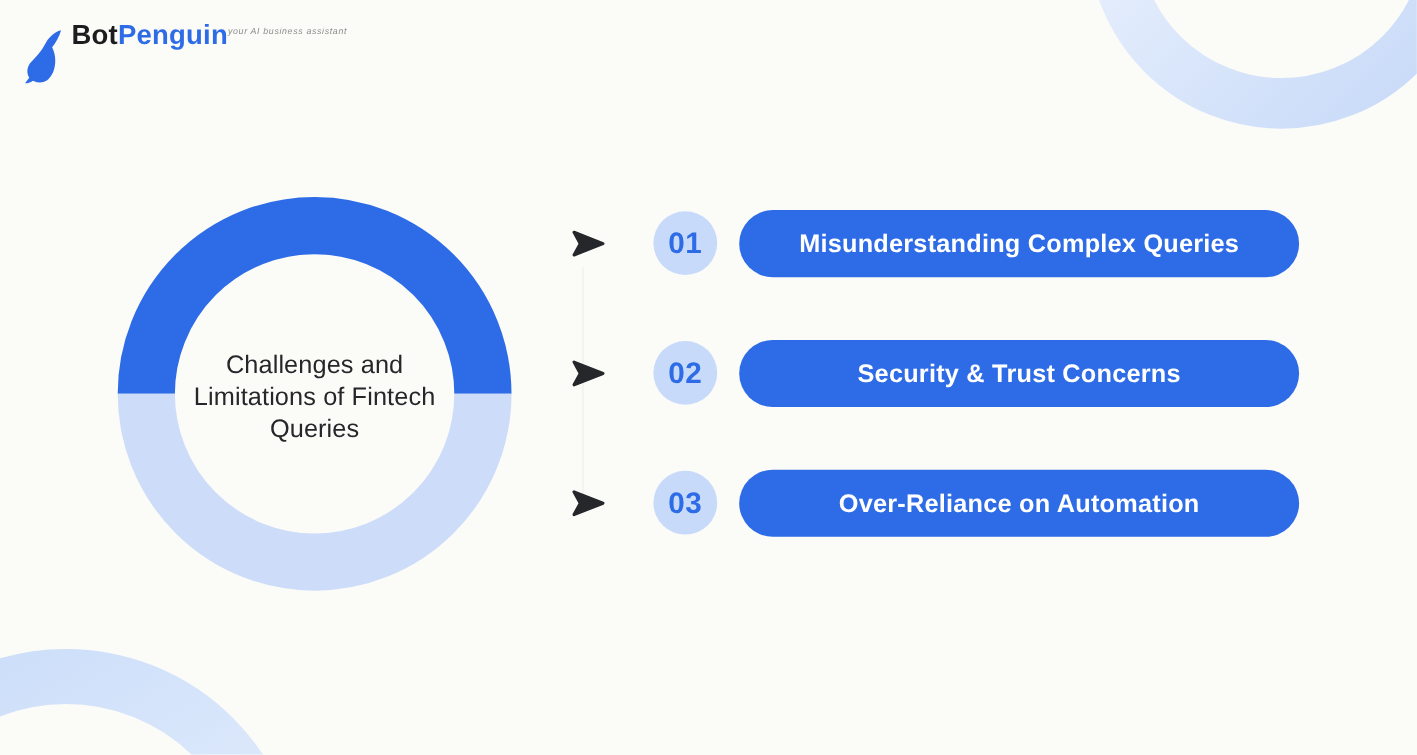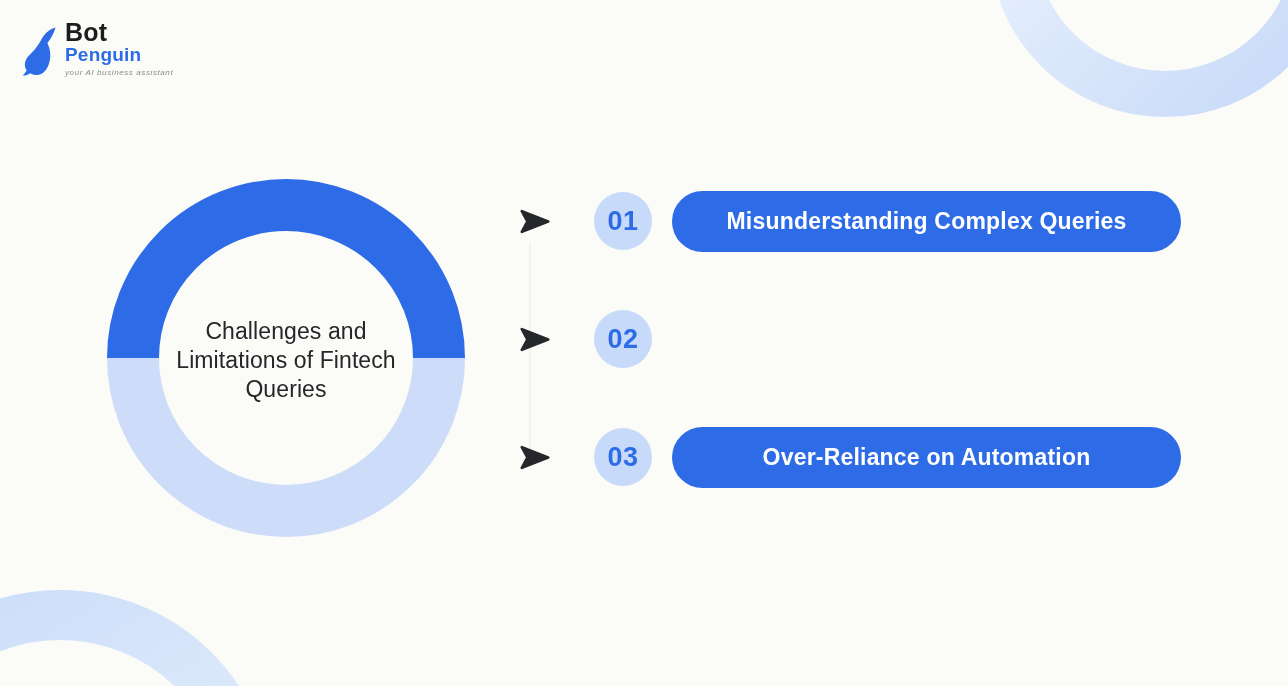--- a/index.html
+++ b/index.html
@@ -27,23 +27,23 @@
     width:1288px;height:686px;
     overflow:hidden;
   }
   
   .deco{position:absolute;pointer-events:none;}
   .deco-tr{left:955px;top:-269px;}
   .deco-bl{left:-160px;top:585px;}
   
   .logo{position:absolute;left:22px;top:20px;display:flex;gap:7px;}
   .logo-icon{width:36px;height:52px;margin-top:6px;}
-  .logo-text{display:flex;flex-direction:column;}
+  .logo-text{display:flex;flex-direction:row;}
   .brand-top{font-size:25px;font-weight:800;color:var(--logo-dark);line-height:1.0;letter-spacing:.2px;}
-  .brand-bottom{font-size:19px;font-weight:800;color:var(--primary-blue);line-height:1.0;letter-spacing:.2px;}
+  .brand-bottom{font-size:25px;font-weight:800;color:var(--primary-blue);line-height:1.0;letter-spacing:.2px;}
   .tagline{font-size:8px;font-style:italic;color:var(--tagline-gray);margin-top:4px;letter-spacing:.6px;}
   
   .donut{position:absolute;left:106px;top:178px;width:360px;height:360px;}
   .donut-title{
     position:absolute;left:156px;top:317px;width:260px;
     text-align:center;color:var(--title-text);
     font-size:23px;font-weight:400;line-height:29px;letter-spacing:.1px;
   }
   
   .connector{position:absolute;left:529px;top:243px;width:2px;height:212px;background:var(--connector);}
@@ -129,20 +129,23 @@
     </div>
   </div>
 
   <div class="row row2">
     <svg class="arrow" viewBox="0 0 32 28">
       <polygon points="2,3 30,14 2,25 8,14" style="fill:var(--arrow-dark);stroke:var(--arrow-dark)" stroke-width="3" stroke-linejoin="round"></polygon>
     </svg>
     <div class="badge">
       <span>02</span>
     </div>
+    <div class="pill">
+      <span>Security &amp; Trust Concerns</span>
+    </div>
   </div>
 
   <div class="row row3">
     <svg class="arrow" viewBox="0 0 32 28">
       <polygon points="2,3 30,14 2,25 8,14" style="fill:var(--arrow-dark);stroke:var(--arrow-dark)" stroke-width="3" stroke-linejoin="round"></polygon>
     </svg>
     <div class="badge">
       <span>03</span>
     </div>
     <div class="pill">

